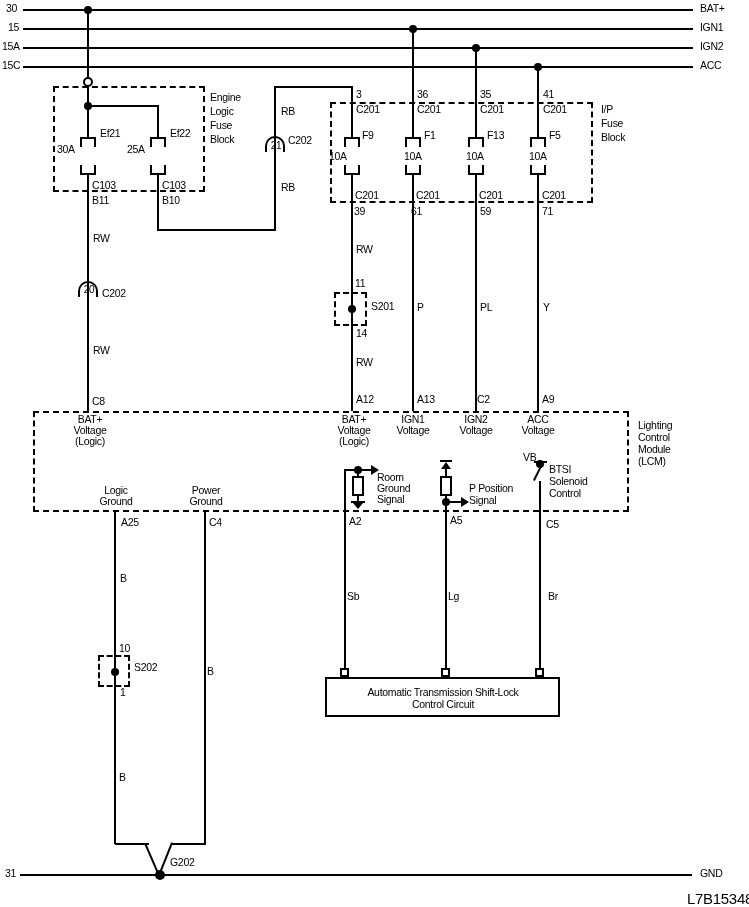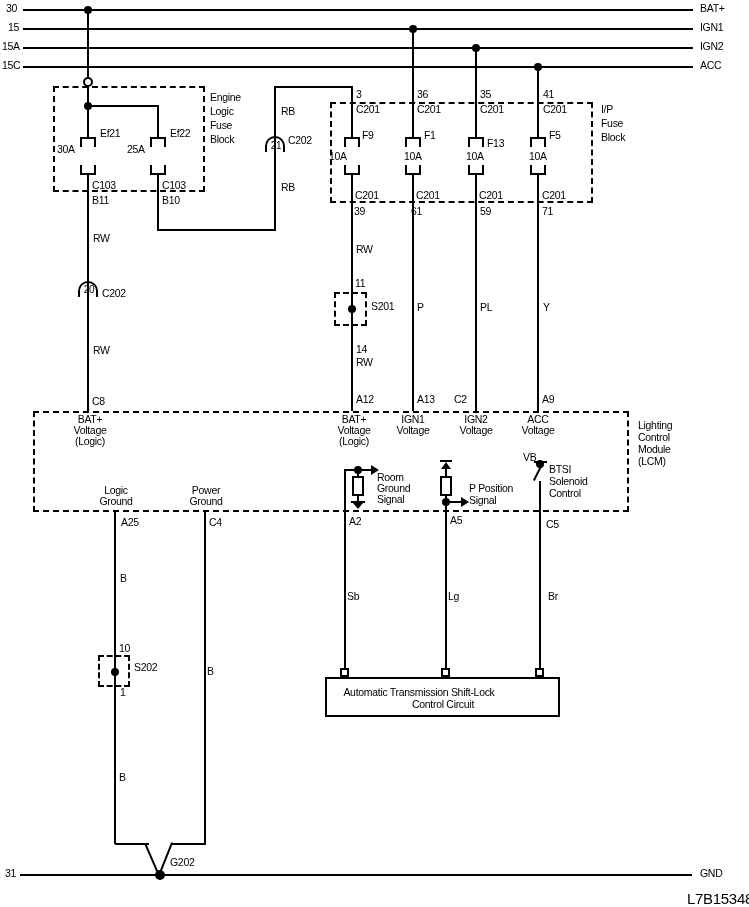--- a/index.html
+++ b/index.html
@@ -122,21 +122,21 @@
   <div class="lbl" style="left:362px;top:130px">F9</div>
   <div class="lbl" style="left:329px;top:151px">10A</div>
 
   <div class="fuse-t" style="left:405px;top:137px"></div>
   <div class="fuse-b" style="left:405px;top:165px"></div>
   <div class="lbl" style="left:424px;top:130px">F1</div>
   <div class="lbl" style="left:404px;top:151px">10A</div>
 
   <div class="fuse-t" style="left:468px;top:137px"></div>
   <div class="fuse-b" style="left:468px;top:165px"></div>
-  <div class="lbl" style="left:487px;top:138px">F13</div>
+  <div class="lbl" style="left:487px;top:130px">F13</div>
   <div class="lbl" style="left:466px;top:151px">10A</div>
 
   <div class="fuse-t" style="left:530px;top:137px"></div>
   <div class="fuse-b" style="left:530px;top:165px"></div>
   <div class="lbl" style="left:549px;top:130px">F5</div>
   <div class="lbl" style="left:529px;top:151px">10A</div>
 
   <div class="lbl" style="left:355px;top:190px">C201</div>
   <div class="lbl" style="left:354px;top:206px">39</div>
   <div class="lbl" style="left:416px;top:190px">C201</div>
@@ -152,26 +152,26 @@
   <div class="wv" style="left:537px;top:175px;height:236px"></div>
 
   <div class="lbl" style="left:356px;top:244px">RW</div>
   <div class="lbl" style="left:417px;top:302px">P</div>
   <div class="lbl" style="left:480px;top:302px">PL</div>
   <div class="lbl" style="left:543px;top:302px">Y</div>
 
   <div class="dot" style="left:348px;top:305px"></div>
   <div class="lbl" style="left:355px;top:278px">11</div>
   <div class="lbl" style="left:371px;top:301px">S201</div>
-  <div class="lbl" style="left:356px;top:344px">14</div>
+  <div class="lbl" style="left:356px;top:328px">14</div>
   <div class="lbl" style="left:356px;top:357px">RW</div>
 
   <div class="lbl" style="left:356px;top:394px">A12</div>
   <div class="lbl" style="left:417px;top:394px">A13</div>
-  <div class="lbl" style="left:454px;top:394px">C2</div>
+  <div class="lbl" style="left:477px;top:394px">C2</div>
   <div class="lbl" style="left:542px;top:394px">A9</div>
 
   <div class="lbl cx" style="left:90px;top:414px">BAT+</div>
   <div class="lbl cx" style="left:90px;top:425px">Voltage</div>
   <div class="lbl cx" style="left:90px;top:436px">(Logic)</div>
   <div class="lbl cx" style="left:354px;top:414px">BAT+</div>
   <div class="lbl cx" style="left:354px;top:425px">Voltage</div>
   <div class="lbl cx" style="left:354px;top:436px">(Logic)</div>
   <div class="lbl cx" style="left:413px;top:414px">IGN1</div>
   <div class="lbl cx" style="left:413px;top:425px">Voltage</div>
@@ -243,21 +243,21 @@
   <div class="wv" style="left:344px;top:512px;height:156px"></div>
   <div class="wv" style="left:445px;top:502px;height:166px"></div>
   <div class="lbl" style="left:347px;top:591px">Sb</div>
   <div class="lbl" style="left:448px;top:591px">Lg</div>
   <div class="lbl" style="left:548px;top:591px">Br</div>
 
   <div class="term" style="left:340px;top:668px"></div>
   <div class="term" style="left:441px;top:668px"></div>
   <div class="term" style="left:535px;top:668px"></div>
   <div class="solidbox" style="left:325px;top:677px;width:235px;height:40px"></div>
-  <div class="lbl cx" style="left:419px;top:687px">Automatic Transmission Shift-Lock</div>
+  <div class="lbl cx" style="left:443px;top:687px">Automatic Transmission Shift-Lock</div>
   <div class="lbl cx" style="left:443px;top:699px">Control Circuit</div>
 
   <div class="wh" style="left:115px;top:843px;width:34px"></div>
   <div class="wh" style="left:172px;top:843px;width:34px"></div>
   <div class="diag" style="left:146px;top:843px;width:33px;transform:rotate(66.6deg)"></div>
   <div class="diag" style="left:173px;top:843px;width:32px;transform:rotate(111.8deg)"></div>
   <div class="lbl" style="left:170px;top:857px">G202</div>
 
   <div class="wh" style="left:20px;top:874px;width:672px"></div>
   <div class="bigdot" style="left:155px;top:870px"></div>

